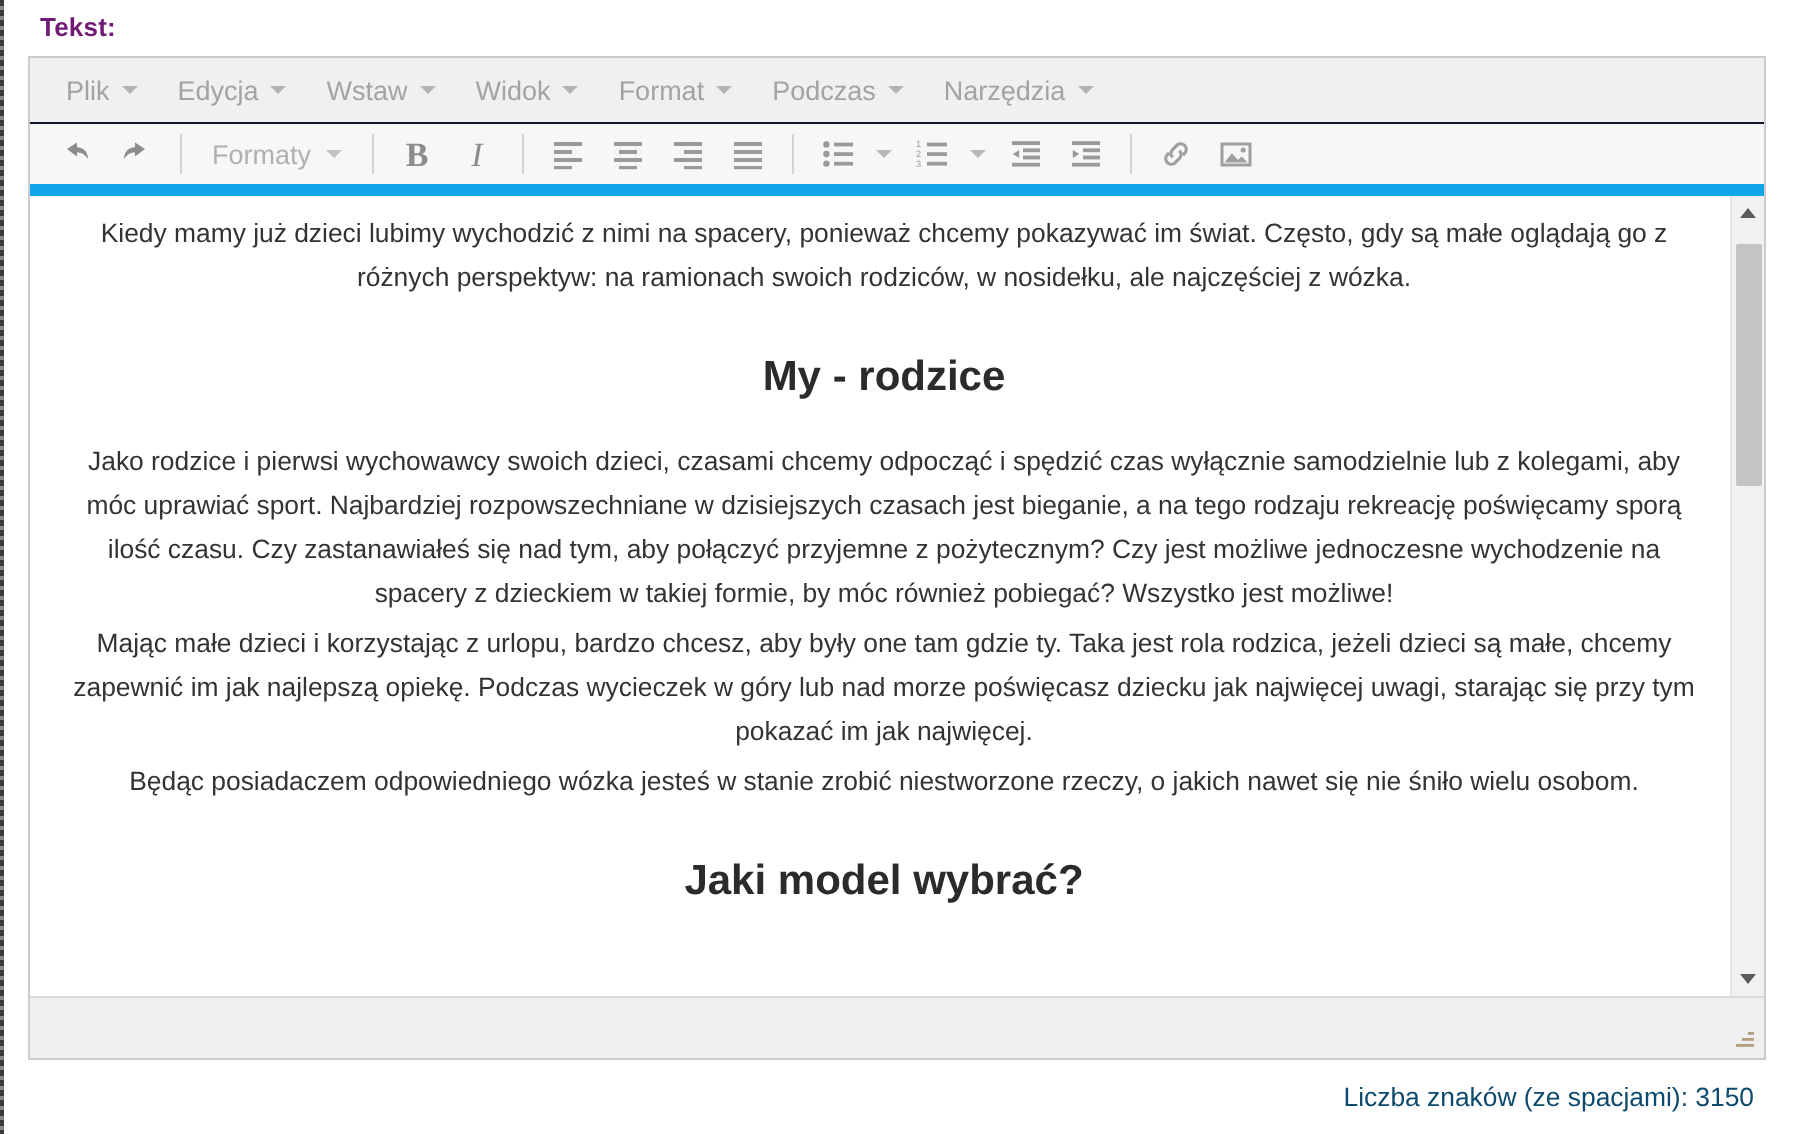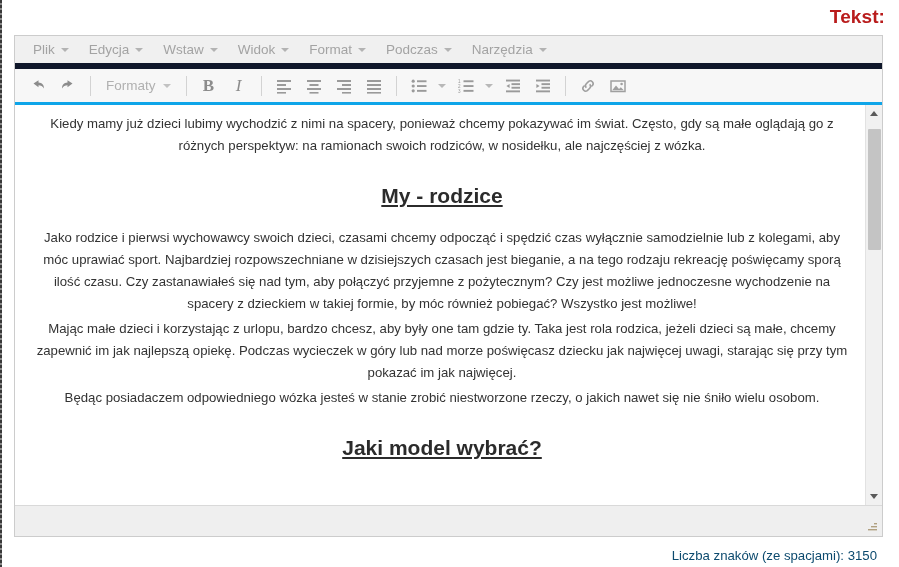--- a/index.html
+++ b/index.html
@@ -31,39 +31,38 @@
 
   .wrap {
     position: absolute;
     left: 14px;
     top: 0;
     width: 871px;
   }
 
   .field-label {
     font-weight: bold;
-    font-size: 19px;
-    color: #b91c1c;
+    font-size: 13px;
+    color: #701a75;
     padding: 6px 0 7px 6px;
     letter-spacing: 0.1px;
-    text-align: right;
   }
 
   
   .mce-shell {
     border: 1px solid #cccccc;
     background: #ffffff;
     width: 869px;
     box-sizing: border-box;
   }
 
   
   .mce-menubar {
     background: #f0f0f0;
-    border-bottom: 6px solid #0f172a;
+    border-bottom: 1px solid #0f172a;
     height: 33px;
     display: flex;
     align-items: center;
     padding-left: 8px;
     box-sizing: border-box;
   }
   .menu-item {
     display: flex;
     align-items: center;
     gap: 6px;
@@ -78,21 +77,21 @@
     width: 0; height: 0;
     border-left: 4px solid transparent;
     border-right: 4px solid transparent;
     border-top: 4px solid #b3b3b3;
     display: inline-block;
   }
 
   
   .mce-toolbar {
     background: #f7f7f7;
-    border-bottom: 3px solid #0ea5e9;
+    border-bottom: 6px solid #0ea5e9;
     height: 36px;
     display: flex;
     align-items: center;
     padding-left: 8px;
     box-sizing: border-box;
   }
   .tb-btn {
     width: 30px;
     height: 26px;
     display: flex;
@@ -169,21 +168,20 @@
     font-size: 13.2px;
     line-height: 22px;
     color: #333333;
   }
   .mce-content h2 {
     font-size: 21px;
     font-weight: bold;
     color: #2b2b2b;
     margin: 27px 0 20px 0;
     line-height: 1.1;
-    text-decoration: underline;
   }
 
   
   .vscroll {
     position: absolute;
     right: 0; top: 0;
     width: 17px;
     height: 400px;
     background: #f1f1f1;
     border-left: 1px solid #e2e2e2;

